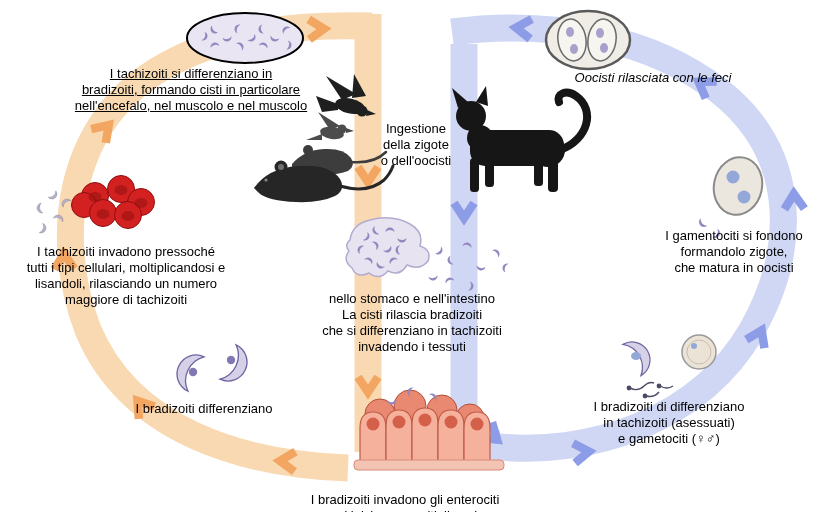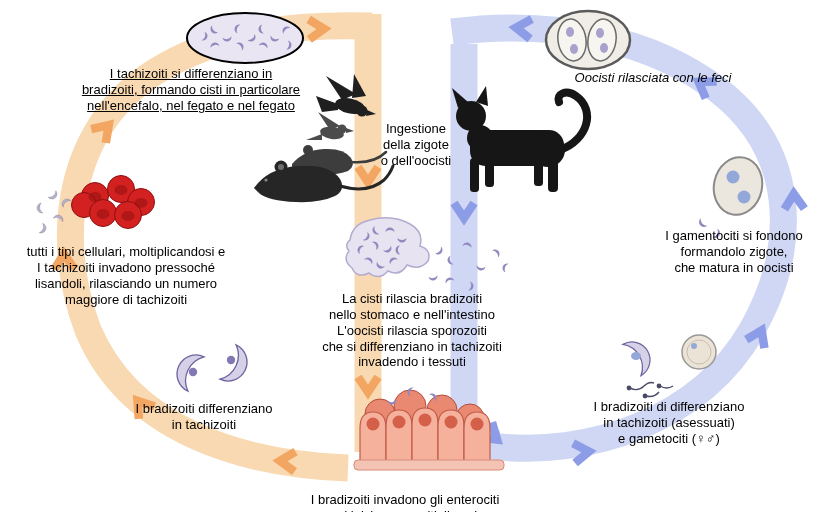--- a/index.html
+++ b/index.html
@@ -245,57 +245,55 @@
       <use href="#cres" transform="translate(392,400) rotate(80) scale(0.45)"></use>
       <use href="#cres" transform="translate(412,392) rotate(200) scale(0.45)"></use>
       <use href="#cres" transform="translate(432,398) rotate(320) scale(0.45)"></use>
     </g>
   </g>
 </svg>
 
 <div class="label" style="left:65px;top:66px;width:252px;text-decoration:underline;">
   <div>I tachizoiti si differenziano in</div>
   <div>bradizoiti, formando cisti in particolare</div>
-  <div>nell'encefalo, nel fegato e nel fegato</div>
+  <div>nell'encefalo, nel muscolo e nel muscolo</div>
 </div>
 
 <div class="label" style="left:553px;top:70px;width:200px;font-style:italic;">
   <div>Oocisti rilasciata con le feci</div>
 </div>
 
 <div class="label" style="left:369px;top:121px;width:94px;">
   <div>Ingestione</div>
   <div>della zigote</div>
   <div>o dell'oocisti</div>
 </div>
 
 <div class="label" style="left:645px;top:228px;width:178px;">
   <div>I gamentociti si fondono</div>
   <div>formandolo zigote,</div>
   <div>che matura in oocisti</div>
 </div>
 
 <div class="label" style="left:6px;top:244px;width:240px;">
+  <div>I tachizoiti invadono pressoché</div>
   <div>tutti i tipi cellulari, moltiplicandosi e</div>
-  <div>I tachizoiti invadono pressoché</div>
   <div>lisandoli, rilasciando un numero</div>
   <div>maggiore di tachizoiti</div>
 </div>
 
 <div class="label" style="left:300px;top:291px;width:224px;">
+  <div>nello stomaco e nell'intestino</div>
   <div>La cisti rilascia bradizoiti</div>
-  <div>nello stomaco e nell'intestino</div>
-  <div>L'oocisti rilascia sporozoiti</div>
   <div>che si differenziano in tachizoiti</div>
   <div>invadendo i tessuti</div>
 </div>
 
 <div class="label" style="left:123px;top:401px;width:162px;">
   <div>I bradizoiti differenziano</div>
-  <div>in tachizoiti</div>
 </div>
 
 <div class="label" style="left:578px;top:399px;width:182px;">
   <div>I bradizoiti di differenziano</div>
   <div>in tachizoiti (asessuati)</div>
   <div>e gametociti (♀♂)</div>
 </div>
 
 <div class="label" style="left:295px;top:472px;width:220px;margin-top:20px;">
   <div>I bradizoiti invadono gli enterociti</div>

